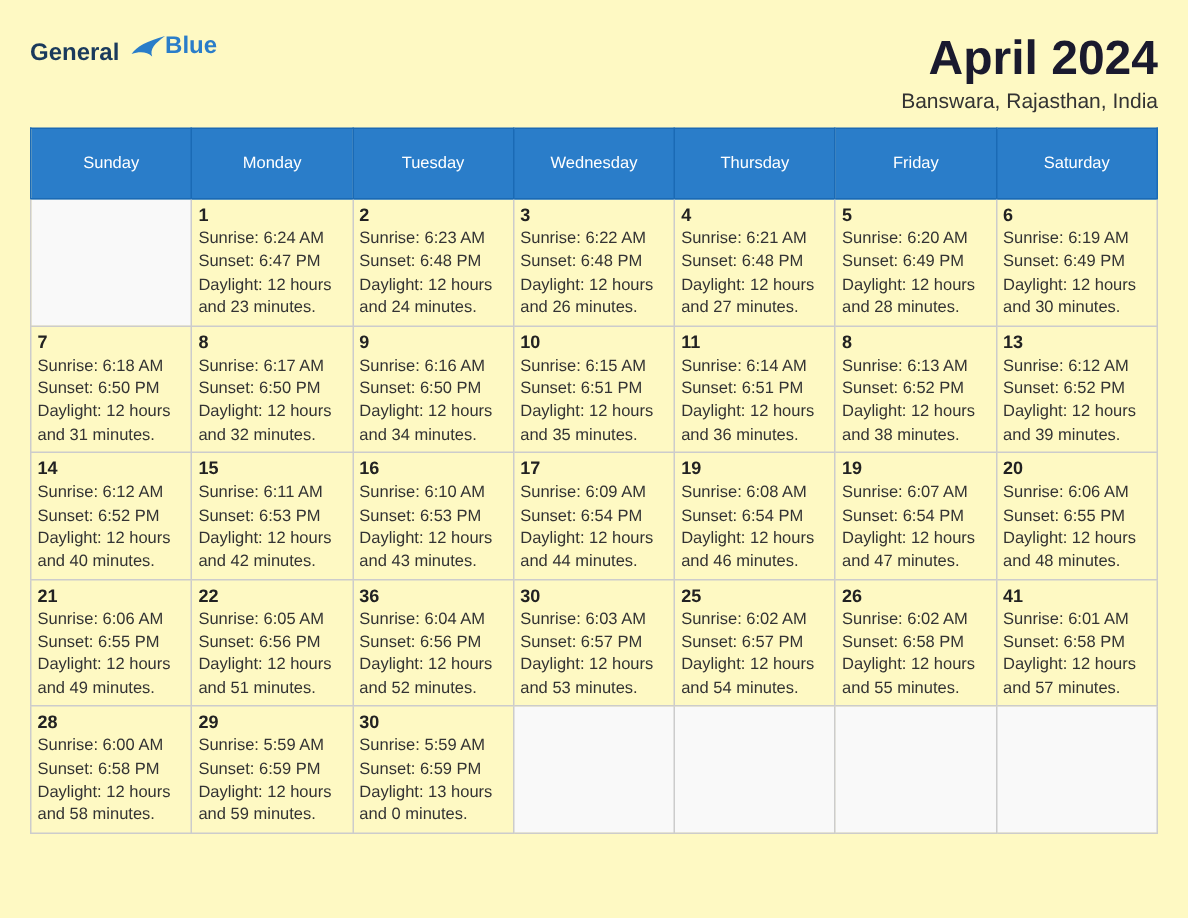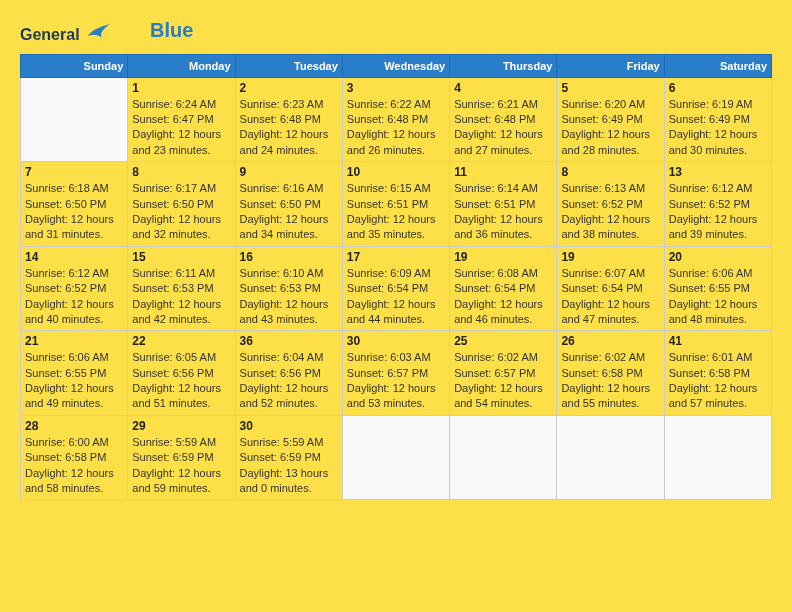--- a/index.html
+++ b/index.html
@@ -7,21 +7,21 @@
       font-family: Arial, sans-serif;
       background: #fff;
       width: 792px;
       height: 612px;
       overflow: hidden;
     }
     .page {
       width: 792px;
       height: 612px;
       padding: 20px 20px 10px 20px;
-      background: #fde047;
+      background: #fef9c3;
     }
     .header {
       display: flex;
       justify-content: space-between;
       align-items: flex-start;
       margin-bottom: 10px;
     }
     .logo {
       display: flex;
       align-items: center;
@@ -45,24 +45,24 @@
       margin-top: 2px;
     }
     .calendar {
       width: 100%;
       border-collapse: collapse;
       font-size: 10px;
     }
     .calendar th {
       background: #2a7dc9;
       color: #fff;
-      padding: 5px 4px;
-      text-align: right;
+      padding: 17px 4px;
+      text-align: center;
       font-size: 11px;
-      font-weight: bold;
+      font-weight: normal;
       border: 1px solid #1a6ab5;
     }
     .calendar td {
       border: 1px solid #ccc;
       vertical-align: top;
       padding: 3px 4px;
       width: 14.28%;
       height: 80px;
     }
     .day-num {
@@ -88,23 +88,27 @@
   <div class="header">
     <div class="logo">
       <div>
         <div style="display:flex;align-items:center;">
           <div style="font-size:16px;font-weight:bold;color:#1a3a5c;line-height:1.1;">
             <span>General</span>
             <svg class="logo-icon" viewBox="0 0 28 22" fill="none" xmlns="http://www.w3.org/2000/svg">
               <path d="M2 18 C6 12, 14 8, 28 4 C20 10, 16 14, 18 20 C14 16, 8 16, 2 18Z" fill="#2a7dc9"></path>
             </svg>
           </div>
-          <div style="font-size:20px;font-weight:bold;color:#2a7dc9;margin-top:-2px;margin-left:40px;">Blue</div>
+          <div style="font-size:16px;font-weight:bold;color:#2a7dc9;margin-top:-2px;">Blue</div>
         </div>
       </div>
+    </div>
+    <div class="title-block">
+      <div class="month-title">April 2024</div>
+      <div class="location">Banswara, Rajasthan, India</div>
     </div>
   </div>
 
   <table class="calendar">
     <thead>
       <tr>
         <th>Sunday</th>
         <th>Monday</th>
         <th>Tuesday</th>
         <th>Wednesday</th>

